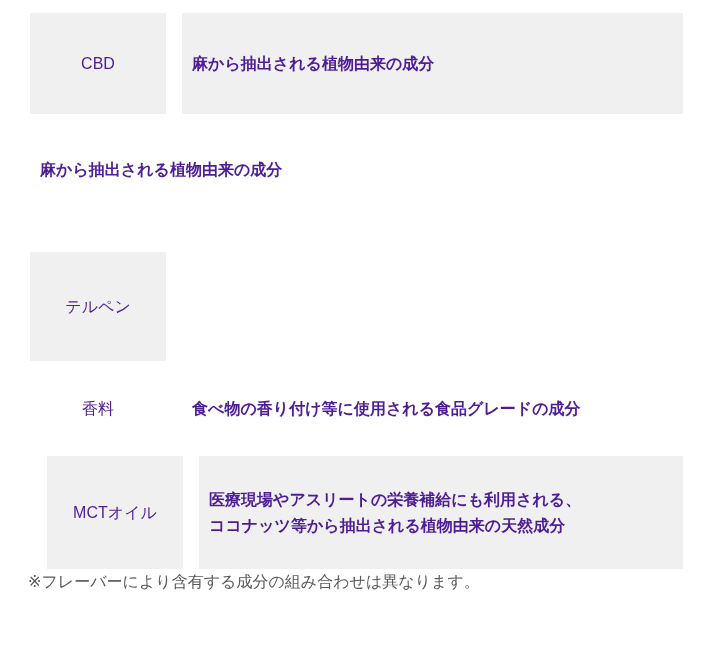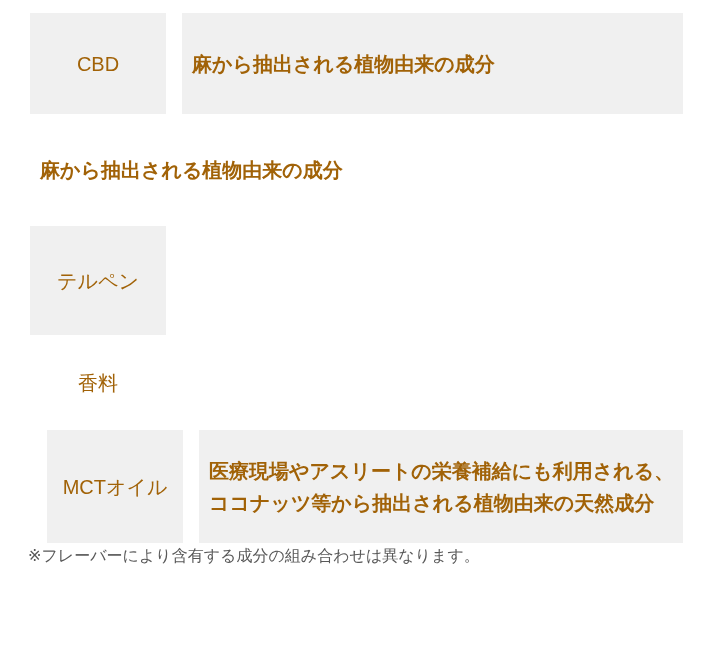--- a/index.html
+++ b/index.html
@@ -19,28 +19,28 @@
   .row {
     display: flex;
     column-gap: 16px;
   }
   
   .row:nth-child(odd) > .cell { background: #f0f0f0; }
   .row:nth-child(even) > .cell { background: #ffffff; }
   
   .row:nth-child(1) { height: 101px; }
   .row:nth-child(2) { height: 90px; }
-  .row:nth-child(3) { height: 109px; }
+  .row:nth-child(3) { height: 109px; margin-top: 26px; }
   .row:nth-child(4) { height: 73px; }
   .row:nth-child(5) { height: 113px; padding-left: 17px; }
   .row:nth-child(6) { height: 92px; }
   .cell {
-    font-size: 20px;
+    font-size: 16px;
     font-weight: 500;
-    color: #a16207;
+    color: #4c1d95;
     line-height: 1.6;
   }
   .term {
     flex: 0 0 136px;
     display: flex;
     align-items: center;
     justify-content: center;
     text-align: center;
     white-space: nowrap;
   }
@@ -82,20 +82,23 @@
   <div class="row">
     <div class="cell term">
       <span>テルペン</span>
     </div>
   </div>
 
   <div class="row">
     <div class="cell term">
       <span>香料</span>
     </div>
+    <div class="cell desc">
+      <span>食べ物の香り付け等に使用される食品グレードの成分</span>
+    </div>
   </div>
 
   <div class="row">
     <div class="cell term">
       <span>MCTオイル</span>
     </div>
     <div class="cell desc">
       <span>医療現場やアスリートの栄養補給にも利用される、
 ココナッツ等から抽出される植物由来の天然成分</span>
     </div>

